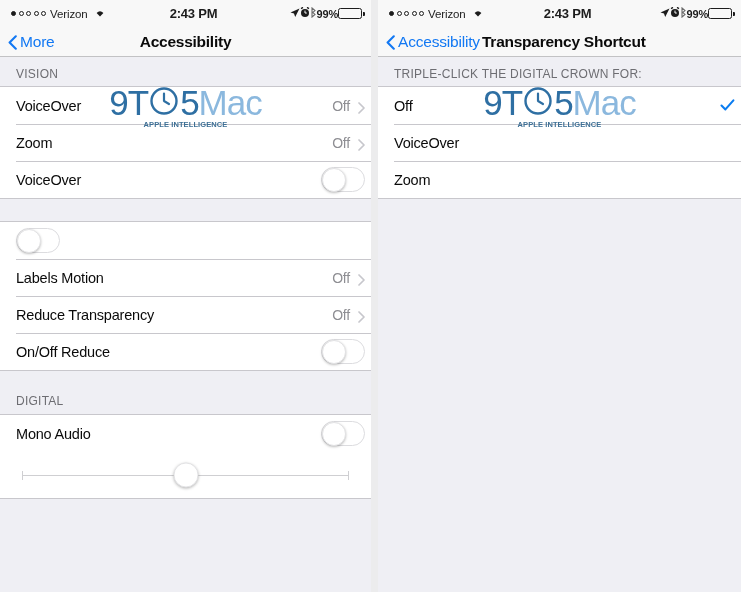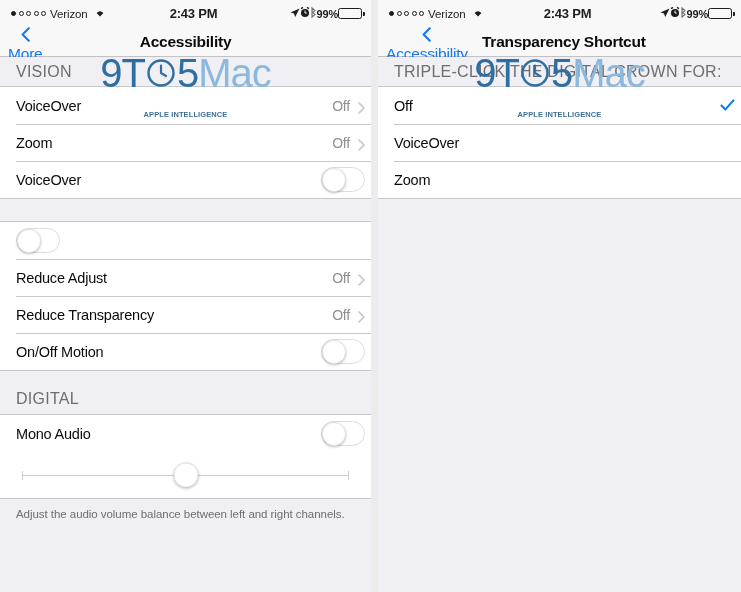--- a/index.html
+++ b/index.html
@@ -70,21 +70,20 @@
     border-bottom: 1px solid #c2c2c4;
     position: relative;
     display: flex;
     align-items: center;
   }
   .back-btn {
     position: absolute; left: 8px; top: 0; height: 30px;
     display: flex; align-items: center; gap: 3px;
     color: #1278f3; font-size: 15.5px; letter-spacing: -0.2px;
     cursor: pointer;
-    flex-direction: column;
   }
   .chev-back {
     width: 9px; height: 15px; flex: none;
   }
   .nav-title {
     position: absolute; left: 0; right: 0; top: 0; height: 30px;
     display: flex; align-items: center; justify-content: center;
     font-size: 15.5px; font-weight: bold; color: #0a0a0a; letter-spacing: -0.25px;
   }
   .phone.right .nav-title { justify-content: flex-start; padding-left: 104px; }
@@ -98,37 +97,38 @@
   }
   .watermark {
     position: absolute;
     top: -4px; left: 0; right: 0;
     display: flex; flex-direction: column; align-items: center;
     pointer-events: none;
     z-index: 5;
   }
   .wm-row {
     display: flex; align-items: center;
-    font-size: 40px; font-weight: 300;
+    font-size: 35px; font-weight: 300;
     color: #8bb8de; letter-spacing: -1px;
     line-height: 1;
+    margin-top: 32px;
   }
   .wm-dark { color: #2e6fa3; }
   .wm-clock { margin: 0 1px; }
   .wm-sub {
     font-size: 7.5px; font-weight: bold; color: #3d6f95;
-    letter-spacing: 0.1px; margin-top: 18px; line-height: 1;
+    letter-spacing: 0.1px; margin-top: 1px; line-height: 1;
   }
   .phone.right .watermark { top: -4px; }
 
   .section-header {
     height: 29px;
     display: flex; align-items: flex-end;
     padding: 0 0 5px 16px;
-    font-size: 16px; color: #6d6d72;
+    font-size: 12px; color: #6d6d72;
     letter-spacing: 0.25px;
     background: #efeff4;
   }
   .section-header.tall { height: 31px; }
   .spacer-block { background: #efeff4; }
 
   .group {
     background: #ffffff;
     border-top: 1px solid #c8c7cc;
     border-bottom: 1px solid #c8c7cc;
@@ -315,39 +315,39 @@
 
       <div class="spacer-block" style="height:22px"></div>
 
       <div class="group">
         <div class="row">
           <span class="toggle">
               <span class="knob"></span>
             </span>
         </div>
         <div class="row">
-          <span class="row-label">Reduce Adjust</span>
+          <span class="row-label">Labels Motion</span>
           <span class="row-value">Off</span>
           <span class="chev-right">
             <svg width="7" height="12" viewBox="0 0 7 12">
                 <path d="M1 1 L6 6 L1 11" fill="none" stroke="#c7c7cc" stroke-width="1.7" stroke-linecap="round" stroke-linejoin="round"></path>
               </svg>
           </span>
         </div>
         <div class="row">
           <span class="row-label">Reduce Transparency</span>
           <span class="row-value">Off</span>
           <span class="chev-right">
             <svg width="7" height="12" viewBox="0 0 7 12">
                 <path d="M1 1 L6 6 L1 11" fill="none" stroke="#c7c7cc" stroke-width="1.7" stroke-linecap="round" stroke-linejoin="round"></path>
               </svg>
           </span>
         </div>
         <div class="row">
-          <span class="row-label">On/Off Motion</span>
+          <span class="row-label">On/Off Reduce</span>
           <span class="toggle">
               <span class="knob"></span>
             </span>
         </div>
       </div>
 
       <div class="section-header tall" style="align-items:flex-end;padding-bottom:6px;padding-top:14px;height:43px">DIGITAL</div>
 
       <div class="group">
         <div class="row">
@@ -355,21 +355,20 @@
           <span class="toggle">
               <span class="knob"></span>
             </span>
         </div>
         <div class="slider-row">
           <span class="slider-track"></span>
           <span class="slider-knob"></span>
         </div>
       </div>
 
-      <div class="footer-note">Adjust the audio volume balance between left and right channels.</div>
       <div class="fill-rest"></div>
     </div>
   </div>
 
   <div class="gutter"></div>
 
   <div class="phone right">
 
     <div class="statusbar">
       <div class="sb-left">

